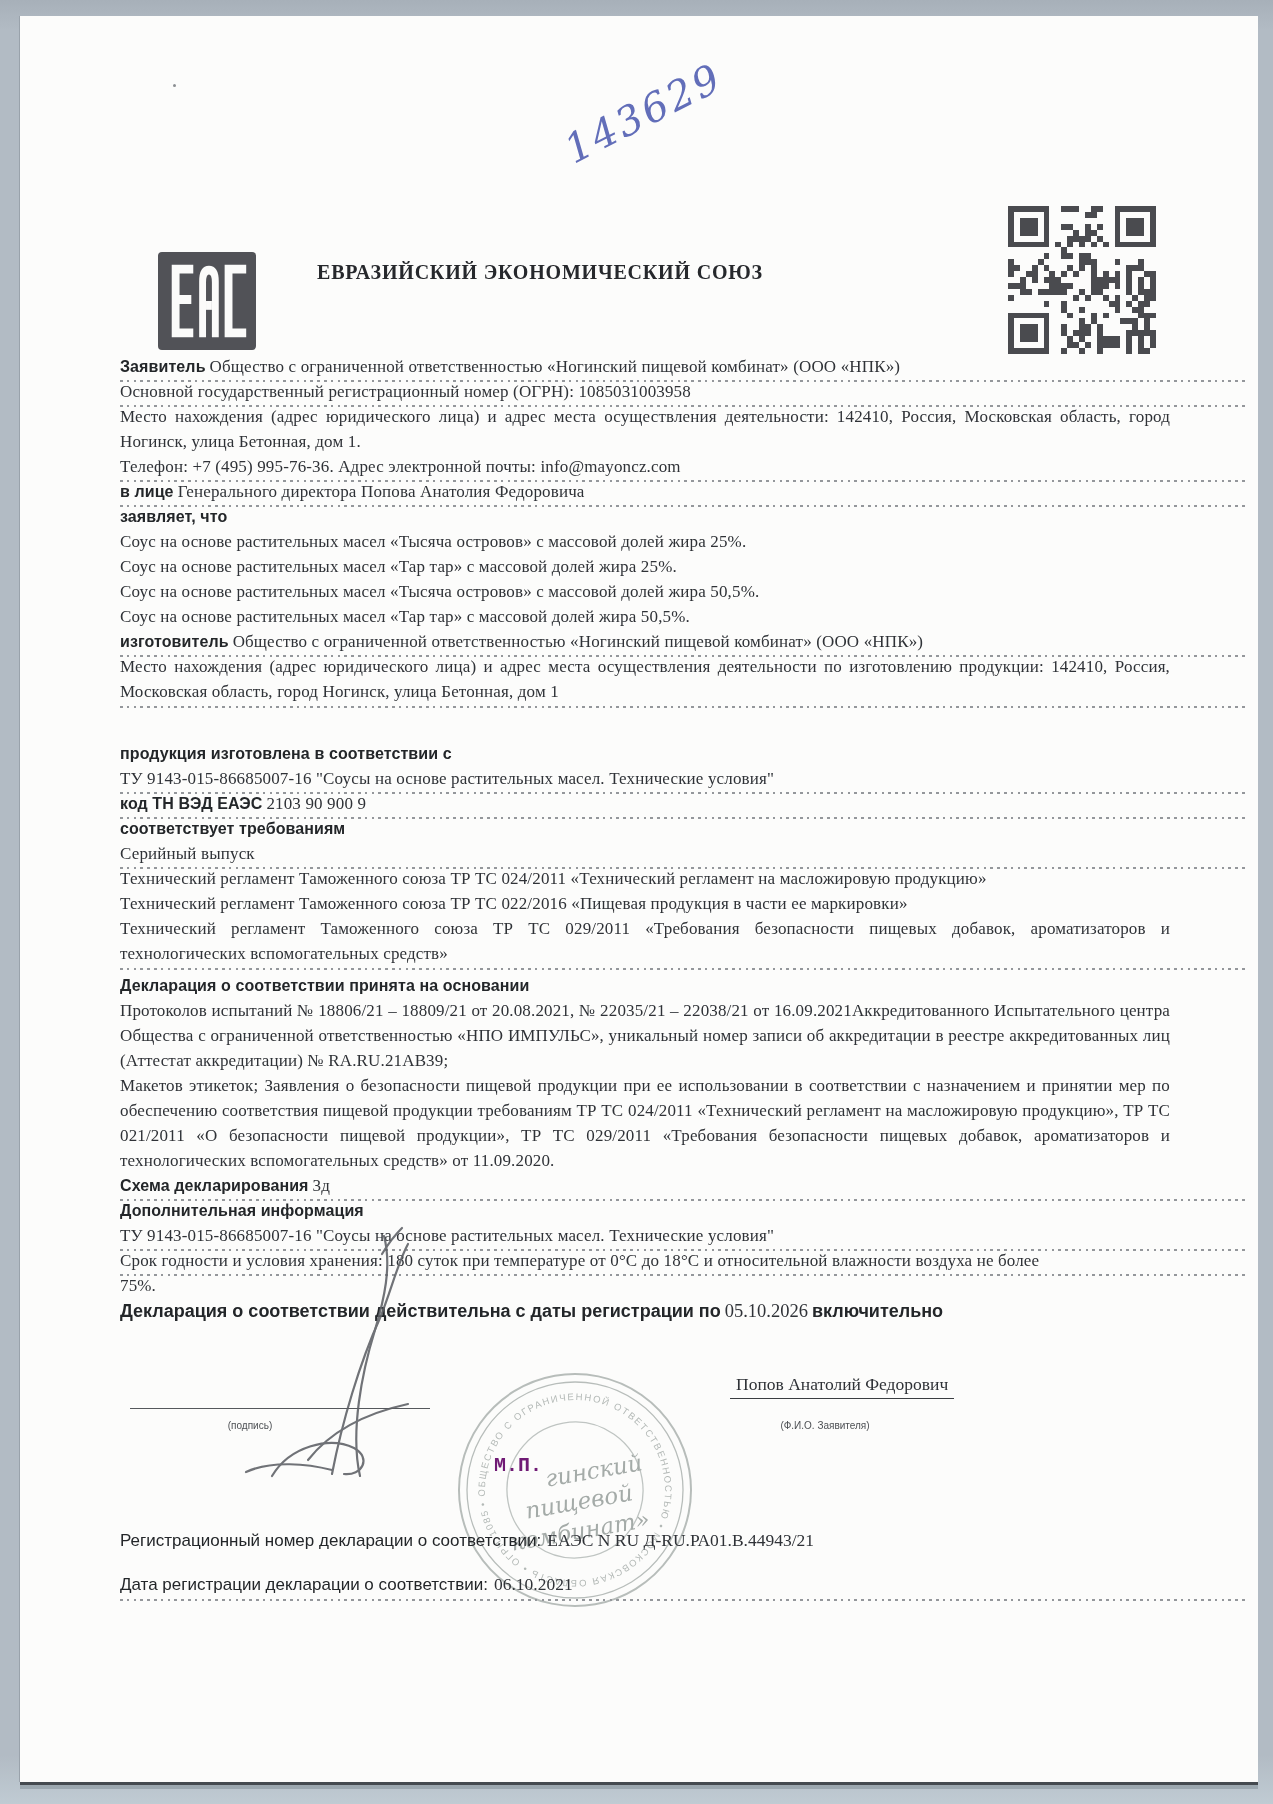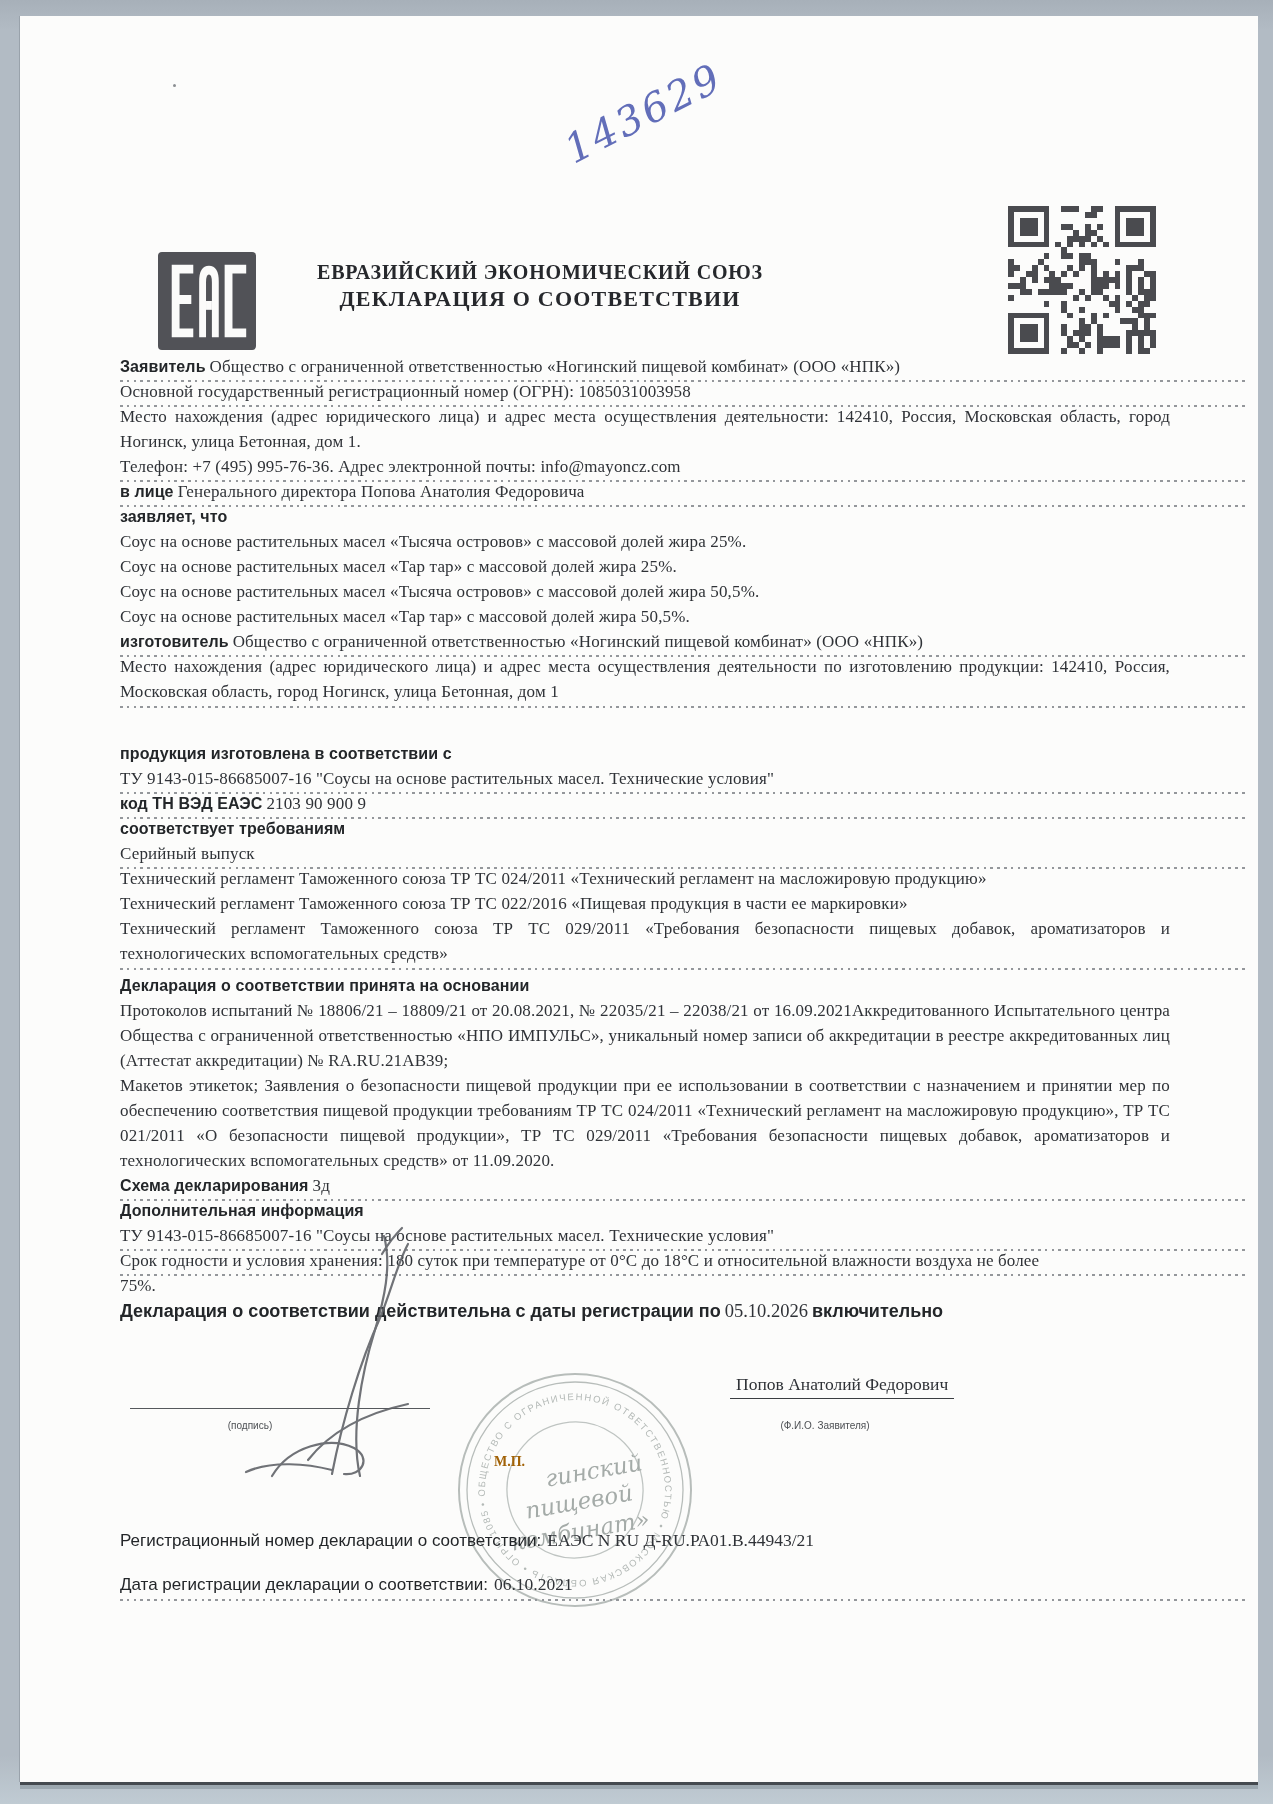--- a/index.html
+++ b/index.html
@@ -46,21 +46,21 @@
   .validity{position:absolute;left:100px;top:1285px;width:980px;color:#232629;}
   .validity .lbl-lg{font-family:"Liberation Sans",sans-serif;font-weight:700;font-size:18px;}
   .validity .val-lg{font-size:18.5px;font-family:"Liberation Serif",serif;color:#2f3237;}
   .sig-line{position:absolute;left:110px;top:1392px;width:300px;border-bottom:1.6px solid #55585c;}
   .sig-caption{position:absolute;font-family:"Liberation Sans",sans-serif;font-size:10px;color:#4c4f53;}
   .cap-sign{left:150px;top:1404px;width:160px;text-align:center;}
   .cap-fio{left:700px;top:1404px;width:210px;text-align:center;}
   .fio-name{position:absolute;left:710px;top:1358px;font-size:17.5px;color:#2f3237;border-bottom:1.2px solid #3a3d41;padding:0 6px 3px 6px;}
   .signature-svg{position:absolute;left:190px;top:1206px;width:265px;height:265px;z-index:3;}
   .stamp-svg{position:absolute;left:425px;top:1344px;width:260px;height:260px;z-index:1;opacity:.8;}
-  .mp-label{position:absolute;left:474px;top:1438px;font-family:Liberation Serif, serif;font-weight:700;font-size:14px;color:#a16207;z-index:4;}
+  .mp-label{position:absolute;left:474px;top:1438px;font-family:Liberation Mono, monospace;font-weight:700;font-size:20px;color:#701a75;z-index:4;}
   .stamp-script{font-family:"DejaVu Serif",serif;font-style:italic;fill:#8f9794;}
   .reg-line{position:absolute;left:100px;width:1060px;font-size:17.5px;color:#2f3237;z-index:2;}
   .reg-num{top:1514px;}
   .reg-date{top:1558px;}
   .reg-line .lbl-lg{font-family:"Liberation Sans",sans-serif;font-weight:400;font-size:17px;color:#232629;margin-right:6px;}
   .reg-date::after{
     content:"";position:absolute;left:0;width:1128px;bottom:-6px;height:2px;
     background:repeating-linear-gradient(90deg,#94979b 0,#94979b 2.5px,transparent 2.5px,transparent 6.8px);
   }
 </style>
@@ -77,21 +77,20 @@
       <rect x="0" y="0" width="100" height="100" rx="4" fill="#515257"></rect>
       <path d="M14,13 H36 V22 H22 V44 H34 V53 H22 V78 H36 V87 H14 Z" fill="#fbfbfa"></path>
       <path d="M42,87 V30 Q42,14 52,14 Q62,14 62,30 V87 H55 V31 Q55,23 52,23 Q49,23 49,31 V87 Z" fill="#fbfbfa"></path>
       <rect x="49" y="50" width="6" height="9" fill="#fbfbfa"></rect>
       <path d="M68,13 H90 V22 H76 V78 H90 V87 H68 Z" fill="#fbfbfa"></path>
     </svg>
   </div>
 
   <div class="title-block">
     <div class="t1">ЕВРАЗИЙСКИЙ ЭКОНОМИЧЕСКИЙ СОЮЗ</div>
-    <div class="t2">ДЕКЛАРАЦИЯ О СООТВЕТСТВИИ</div>
   </div>
 
   <svg class="qr" id="qr" viewBox="0 0 25 25" shape-rendering="crispEdges">
       <rect x="0" y="0" width="7" height="1" fill="#4a4b4f"></rect>
       <rect x="0" y="6" width="7" height="1" fill="#4a4b4f"></rect>
       <rect x="0" y="0" width="1" height="7" fill="#4a4b4f"></rect>
       <rect x="6" y="0" width="1" height="7" fill="#4a4b4f"></rect>
       <rect x="2" y="2" width="3" height="3" fill="#4a4b4f"></rect>
       <rect x="18" y="0" width="7" height="1" fill="#4a4b4f"></rect>
       <rect x="18" y="6" width="7" height="1" fill="#4a4b4f"></rect>

